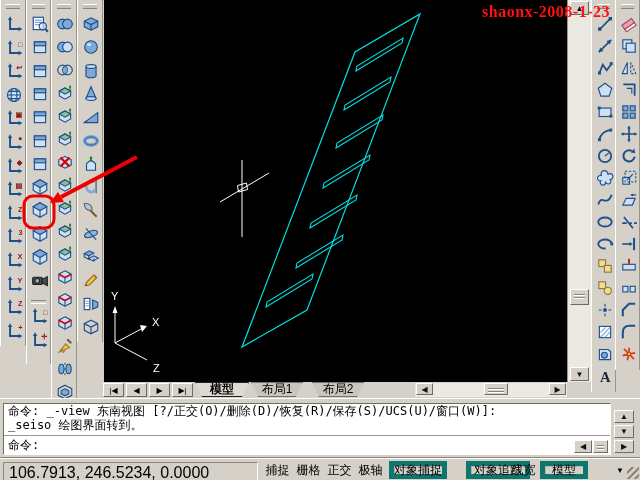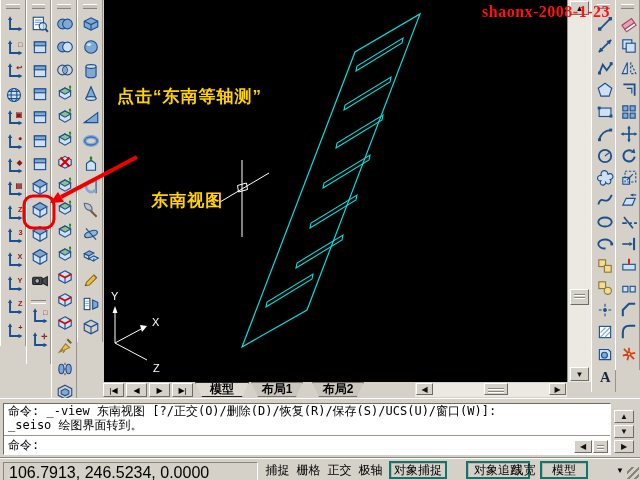--- a/index.html
+++ b/index.html
@@ -16,35 +16,35 @@
   .overlay{position:absolute;left:0;top:0;width:640px;height:480px;z-index:50;pointer-events:none;}
   
   .vscroll{position:absolute;left:567px;top:0;width:24px;height:382px;background:#ece9e2;border-left:1px solid #989488;box-sizing:border-box;}
   .sbtn{position:absolute;background:#d5d1c9;border:1px solid;border-color:#fff #6f6b63 #6f6b63 #fff;display:flex;align-items:center;justify-content:center;font-size:8px;color:#111;box-sizing:border-box;cursor:pointer;}
   .thumb{position:absolute;background:#d5d1c9;border:1px solid;border-color:#fff #6f6b63 #6f6b63 #fff;box-sizing:border-box;cursor:pointer;}
   .thumb:after{content:"";position:absolute;left:3px;right:3px;top:4px;height:6px;
     background:repeating-linear-gradient(180deg,#8a867e 0 1px,#fff 1px 2px,transparent 2px 3px);}
   .bottomrow{position:absolute;left:100px;top:382px;width:467px;height:16px;background:#d5d1c9;}
   .navbtn{position:absolute;top:1px;width:21px;height:14px;background:#d5d1c9;border:1px solid;border-color:#fff #6f6b63 #6f6b63 #fff;font-size:8px;display:flex;align-items:center;justify-content:center;box-sizing:border-box;cursor:pointer;}
   .tab{position:absolute;top:0;height:15px;display:flex;align-items:center;justify-content:center;font-size:12px;
-    background:#cac6be;border:1px solid #76726a;clip-path:polygon(0 0,100% 0,calc(100% - 7px) 100%,7px 100%);box-sizing:border-box;cursor:pointer;font-weight:bold;}
+    background:#cac6be;border:1px solid #76726a;clip-path:polygon(0 0,100% 0,calc(100% - 7px) 100%,7px 100%);box-sizing:border-box;cursor:pointer;}
   .tab.active{background:#dedad2;font-weight:bold;border-color:#222;}
   .htrack{position:absolute;top:1px;height:14px;background:#ece9e2;}
   
   .cmd{position:absolute;left:0;top:398px;width:640px;height:60px;background:#d5d1c9;border-top:1px solid #fff;box-sizing:border-box;}
   .cmdwhite{position:absolute;left:3px;top:4px;width:608px;height:52px;background:#fff;border:1px solid;border-color:#6f6b63 #fff #fff #6f6b63;box-sizing:border-box;
     font-family:"DejaVu Sans Mono","Liberation Mono",monospace;font-size:12px;line-height:14px;white-space:nowrap;overflow:hidden;}
   .cmdline{padding-left:4px;}
   .cmdrule{position:absolute;left:0;right:0;top:31px;border-top:1px solid #9a968e;}
   .prompt{position:absolute;left:4px;top:34px;}
   
   .status{position:absolute;left:0;top:458px;width:640px;height:22px;background:#d5d1c9;border-top:1px solid #fff;box-shadow:0 -1px 0 #8a867e;box-sizing:border-box;}
   .coord{position:absolute;left:3px;top:3px;width:255px;height:32px;border:1px solid;border-color:#8a867e #fff #fff #8a867e;padding:1px 0 0 5px;box-sizing:border-box;font-size:16px;background:#d5d1c9;}
   .toggle{position:absolute;top:2px;height:18px;display:flex;align-items:center;justify-content:center;font-size:12px;cursor:pointer;box-sizing:border-box;border:1px solid transparent;}
-  .toggle.active{border:2px solid #0f766e;box-shadow:inset 1px 1px 0 #b8b4ac;text-align:right;}
+  .toggle.active{border:5px solid #0f766e;box-shadow:inset 1px 1px 0 #b8b4ac;text-align:right;}
   .dropdown{position:absolute;top:7px;font-size:8px;color:#000;cursor:pointer;}
   .gripcorner{position:absolute;right:1px;bottom:1px;width:12px;height:12px;
     background:repeating-linear-gradient(135deg,transparent 0 3px,#8a867e 3px 5px);}
 </style>
 </head>
 <body>
 
 <div class="screen">
   <div class="canvas" id="canvas">
     <svg id="cadsvg" width="463" height="382">
@@ -65,23 +65,23 @@
  <line x1="11" y1="343" x2="11" y2="310"></line>
  <line x1="11" y1="343" x2="39" y2="328"></line>
  <line x1="11" y1="343" x2="43" y2="360"></line>
  <polygon points="11,306 8.5,313 13.5,313" stroke="none"></polygon>
  <polygon points="43,326 36,325 38,332" stroke="none"></polygon>
  <text x="7" y="300" stroke="none">Y</text>
  <text x="48" y="326" stroke="none">X</text>
  <text x="49" y="372" stroke="none">Z</text>
         </g>
       </svg>
-    <div class="callout"><span>点击“东南等轴测”</span><br>
+    <div class="callout"><br>
       <br>
-      <span>东南视图</span></div>
+      </div>
   </div>
 
   <div id="leftbars">
       <div class="col" style="left: 0px; width: 26px; height: 346px;">
         <div class="grip"></div>
         <div class="tbtn" title="ucs" style="left: 3px; top: 14px; width: 20px; height: 20px;">
           <svg viewBox="0 0 16 16">
             <path d="M4.5 3v9.5h9.5" fill="none" stroke="#1d4f8c" stroke-width="1.7"></path>
             <path d="M2.6 4.5L4.5 1l1.9 3.5z" fill="#1d4f8c"></path>
             <path d="M12 10.6L15.5 12.5 12 14.4z" fill="#1d4f8c"></path>

